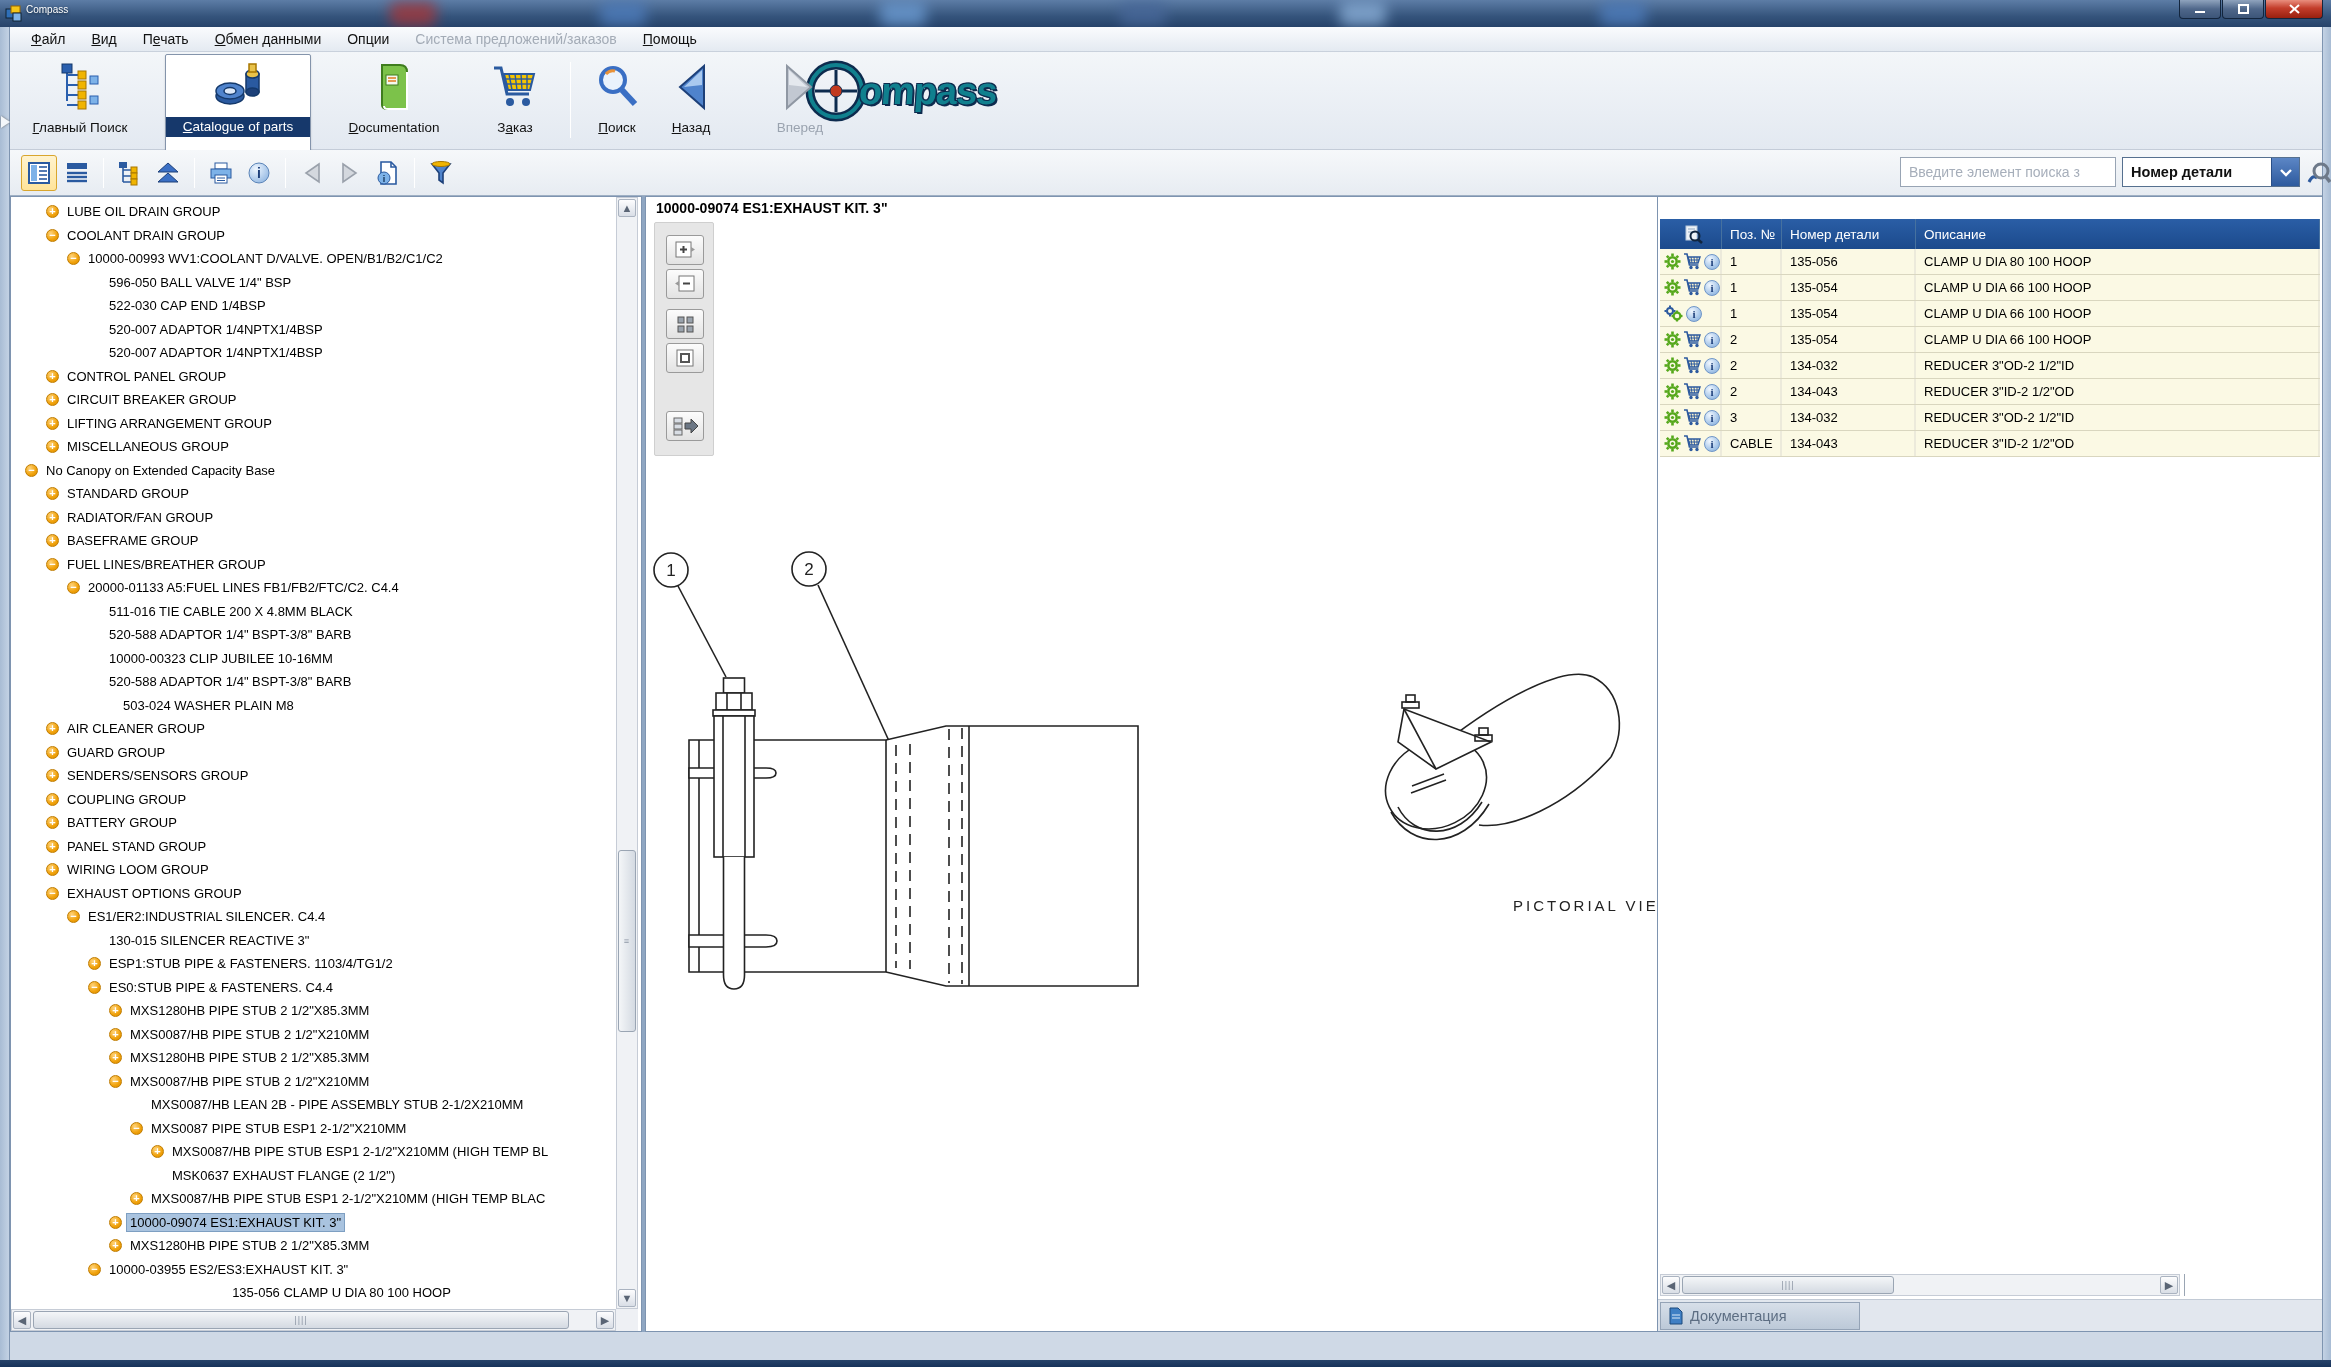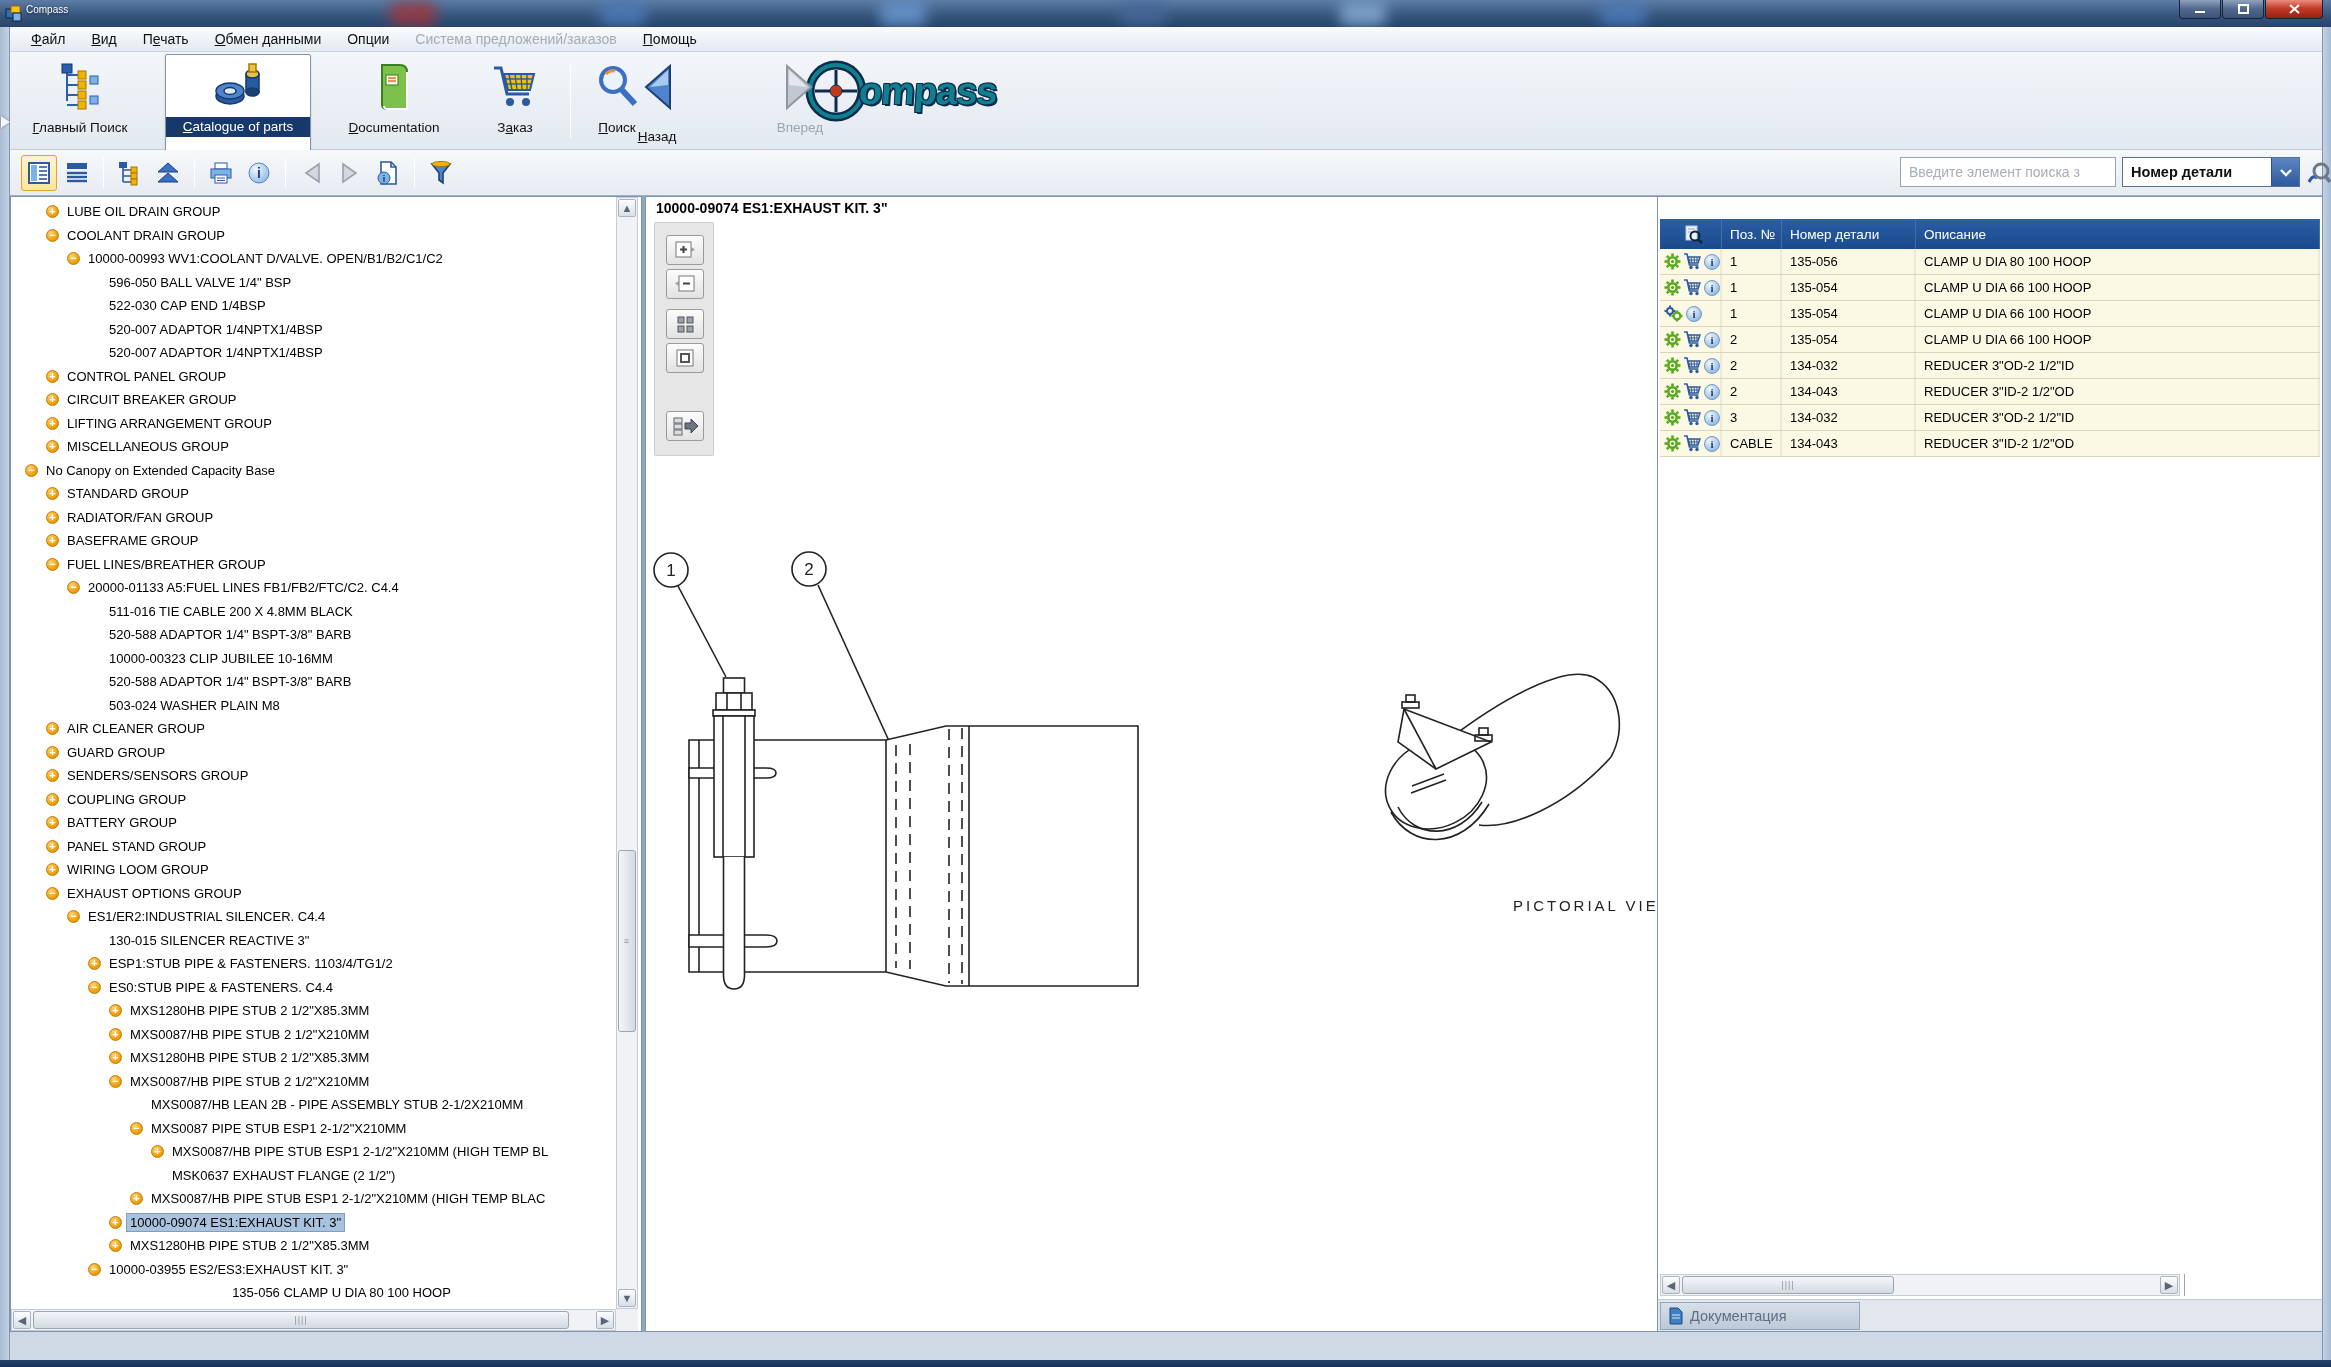--- a/index.html
+++ b/index.html
@@ -260,21 +260,21 @@
       <div class="tbtn" style="left: 572px; width: 70px;">
         <div class="ticon">
           <svg width="48" height="50" viewBox="0 0 48 50">
             <circle cx="20" cy="18" r="12" fill="#eaf2fc" stroke="#3a6fc4" stroke-width="4"></circle>
             <path d="M13 12 a9 9 0 0 1 9 -3" stroke="#e8923a" stroke-width="3" fill="none"></path>
             <line x1="29" y1="28" x2="42" y2="42" stroke="#3a6fc4" stroke-width="6"></line>
           </svg>
         </div>
         <div class="tlabel"><u>П</u>оиск</div>
       </div>
-      <div class="tbtn" style="left: 616px; width: 62px; gap: 9px;">
+      <div class="tbtn" style="left: 650px; width: 62px;">
         <div class="ticon">
           <svg width="34" height="50" viewBox="0 0 34 50">
             <path d="M30 4 L6 25 L30 46 Z" fill="#4f83cc" stroke="#1d4079" stroke-width="2"></path>
             <path d="M28 8 L10 25 L28 23 Z" fill="#a9c9ef"></path>
           </svg>
         </div>
         <div class="tlabel"><u>Н</u>азад</div>
       </div>
       <div class="tbtn disabled" style="left: 754px; width: 72px;">
         <div class="ticon">
@@ -472,21 +472,21 @@
           </div>
           <div class="tree-row" style="padding-left: 95px;">
             <span class="tw-label">520-588 ADAPTOR 1/4" BSPT-3/8" BARB</span>
           </div>
           <div class="tree-row" style="padding-left: 95px;">
             <span class="tw-label">10000-00323 CLIP JUBILEE 10-16MM</span>
           </div>
           <div class="tree-row" style="padding-left: 95px;">
             <span class="tw-label">520-588 ADAPTOR 1/4" BSPT-3/8" BARB</span>
           </div>
-          <div class="tree-row" style="padding-left: 95px;">
+          <div class="tree-row" style="padding-left: 95px; margin-left: 14px;">
             <span class="tw-label">503-024 WASHER PLAIN M8</span>
           </div>
           <div class="tree-row" style="padding-left: 35px;">
             <span class="tw-icon">+</span>
             <span class="tw-label">AIR CLEANER GROUP</span>
           </div>
           <div class="tree-row" style="padding-left: 35px;">
             <span class="tw-icon">+</span>
             <span class="tw-label">GUARD GROUP</span>
           </div>

